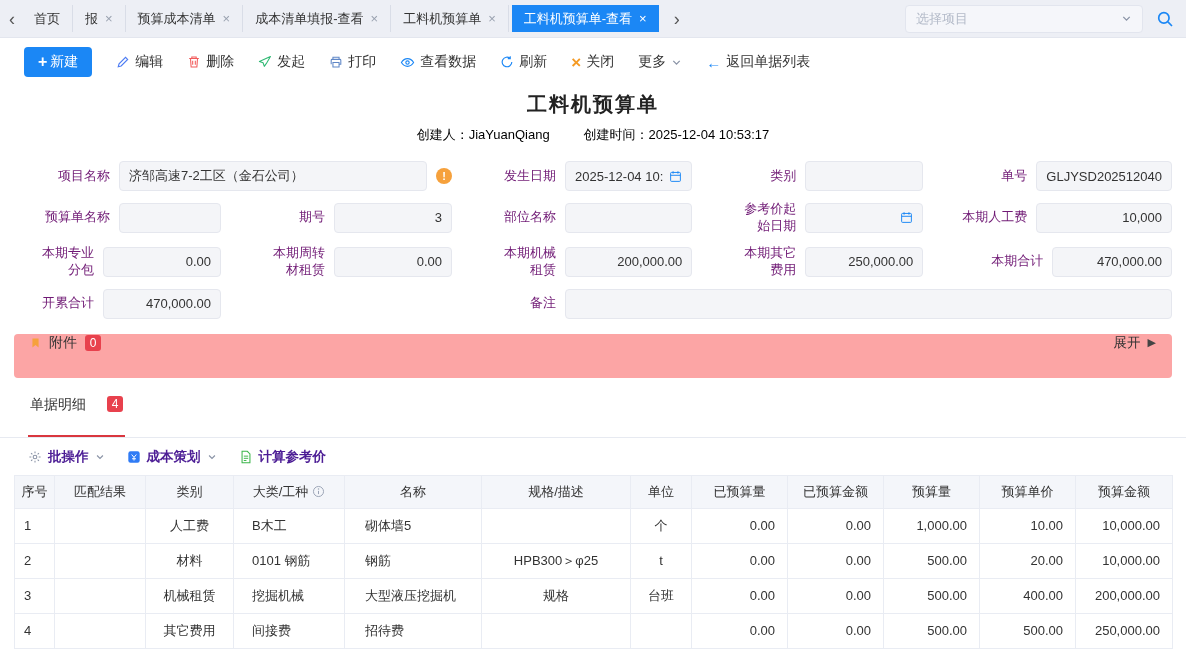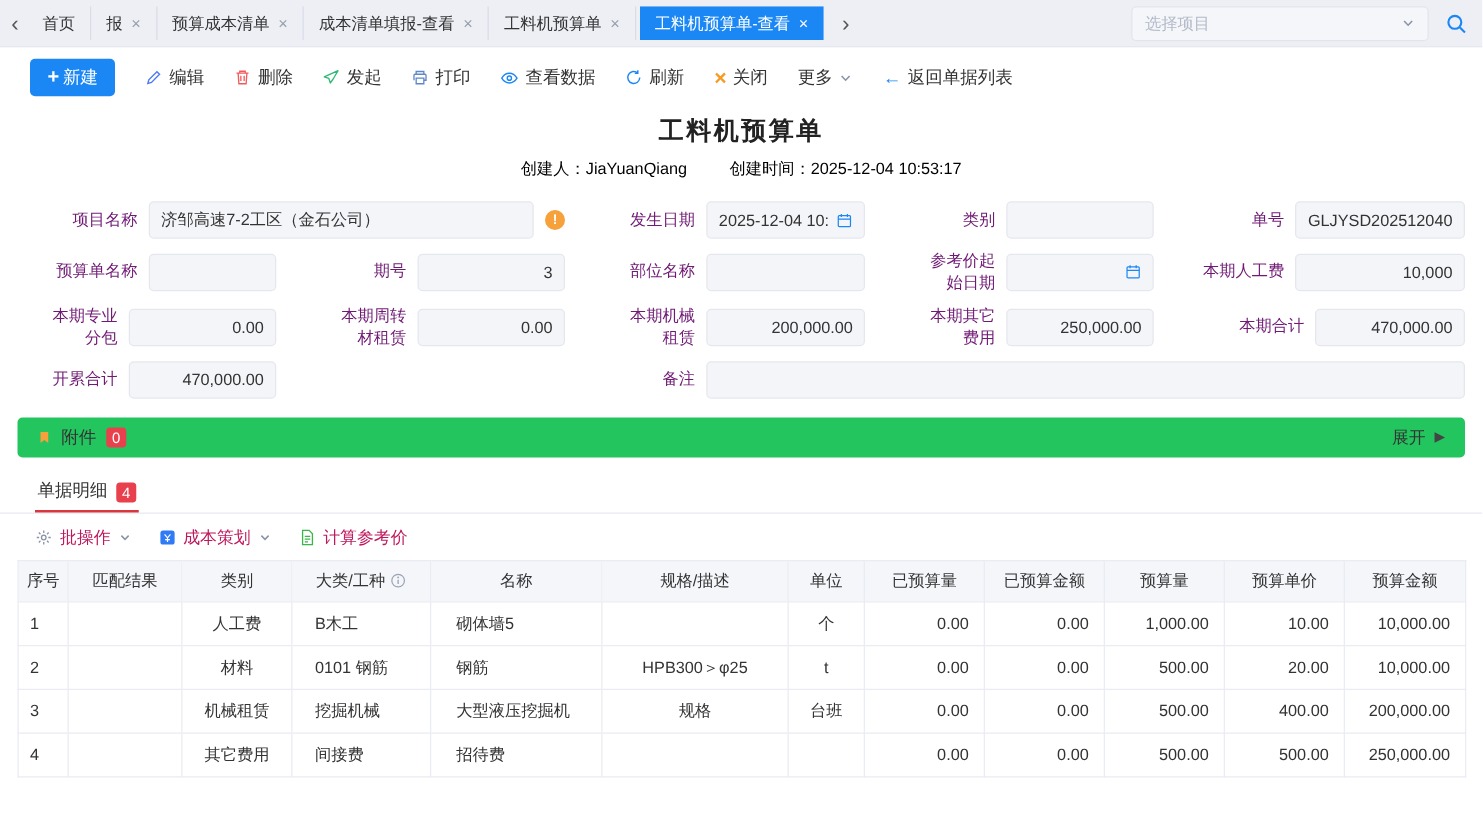--- a/index.html
+++ b/index.html
@@ -45,32 +45,32 @@
   .c1 .flabel { flex-basis: 96px; }
   .finput { flex: 1; height: 30px; background: #f4f5f8; border: 1px solid #e5e7ee; border-radius: 4px; display: flex; align-items: center; padding: 0 9px; font-size: 13px; color: #333; overflow: hidden; white-space: nowrap; min-width: 0; }
   .finput.num { justify-content: flex-end; }
   .finput.date { justify-content: space-between; gap: 6px; }
   .finput .cal { color: #1b87f5; flex: 0 0 auto; }
   .span2 { grid-column: 1 / 3; }
   .span-remark { grid-column: 3 / 6; }
   .warn-circle { width: 16px; height: 16px; border-radius: 50%; background: #f6a13c; color: #fff; font-size: 11px; font-weight: bold; display: flex; align-items: center; justify-content: center; flex: 0 0 auto; }
 
   
-  .attach-bar { margin: 15px 14px 0; height: 32px; background: #22c55e; border-radius: 4px; display: flex; align-items: center; padding: 0 16px; }
+  .attach-bar { margin: 15px 14px 0; height: 44px; background: #fca5a5; border-radius: 4px; display: flex; align-items: flex-start; padding: 0 16px; }
   .attach-left { display: flex; align-items: center; gap: 8px; font-size: 14px; color: #333; }
   .badge { min-width: 16px; height: 16px; background: #e8414d; color: #fff; font-size: 12px; display: inline-flex; align-items: center; justify-content: center; border-radius: 3px; padding: 0 4px; }
   .expand { margin-left: auto; display: flex; align-items: center; gap: 7px; font-size: 13.5px; color: #333; cursor: pointer; }
   .expand-tri { font-size: 11px; color: #444; }
 
   
   .detail-tabs { margin-top: 13px; padding: 0 28px; border-bottom: 1px solid #e7eaf1; }
-  .detail-tab { display: inline-flex; align-items: flex-end; gap: 7px; padding: 5px 2px 6px; border-bottom: 2px solid #d9363e; font-size: 14px; color: #333; cursor: pointer; }
-
-  
-  .table-toolbar { display: flex; align-items: center; gap: 22px; padding: 10px 0 8px 28px; font-size: 13.5px; color: #be185d; }
+  .detail-tab { display: inline-flex; align-items: flex-start; gap: 21px; padding: 5px 2px 21px; border-bottom: 2px solid #d9363e; font-size: 14px; color: #333; cursor: pointer; }
+
+  
+  .table-toolbar { display: flex; align-items: center; gap: 22px; padding: 10px 0 8px 28px; font-size: 13.5px; color: #4c1d95; font-weight: bold; }
   .tt-item { display: flex; align-items: center; gap: 6px; cursor: pointer; }
 
   
   table.grid { margin: 1px 14px 0; border-collapse: collapse; table-layout: fixed; width: 1158px; }
   table.grid th, table.grid td { border: 1px solid #e9ecf3; font-size: 13px; overflow: hidden; white-space: nowrap; text-overflow: ellipsis; }
   table.grid th { background: #f4f6fa; font-weight: normal; color: #333; text-align: center; }
   tr.group-row th { height: 30px; }
   tr.head-row th { height: 33px; }
   table.grid td { height: 35px; color: #333; background: #fff; text-align: center; padding: 0 6px; }
   table.grid td:nth-child(1) { text-align: left; padding-left: 9px; }

